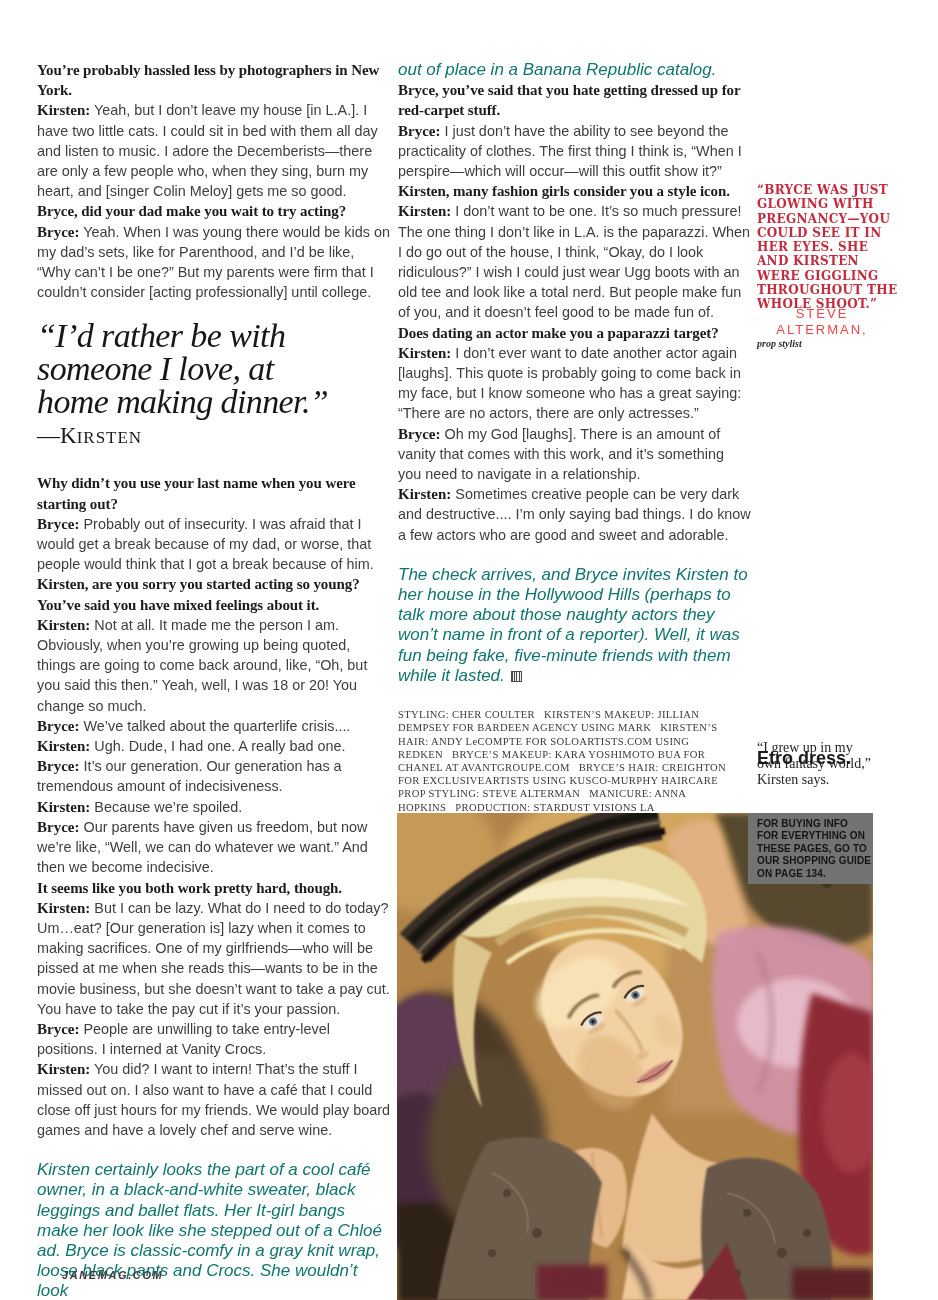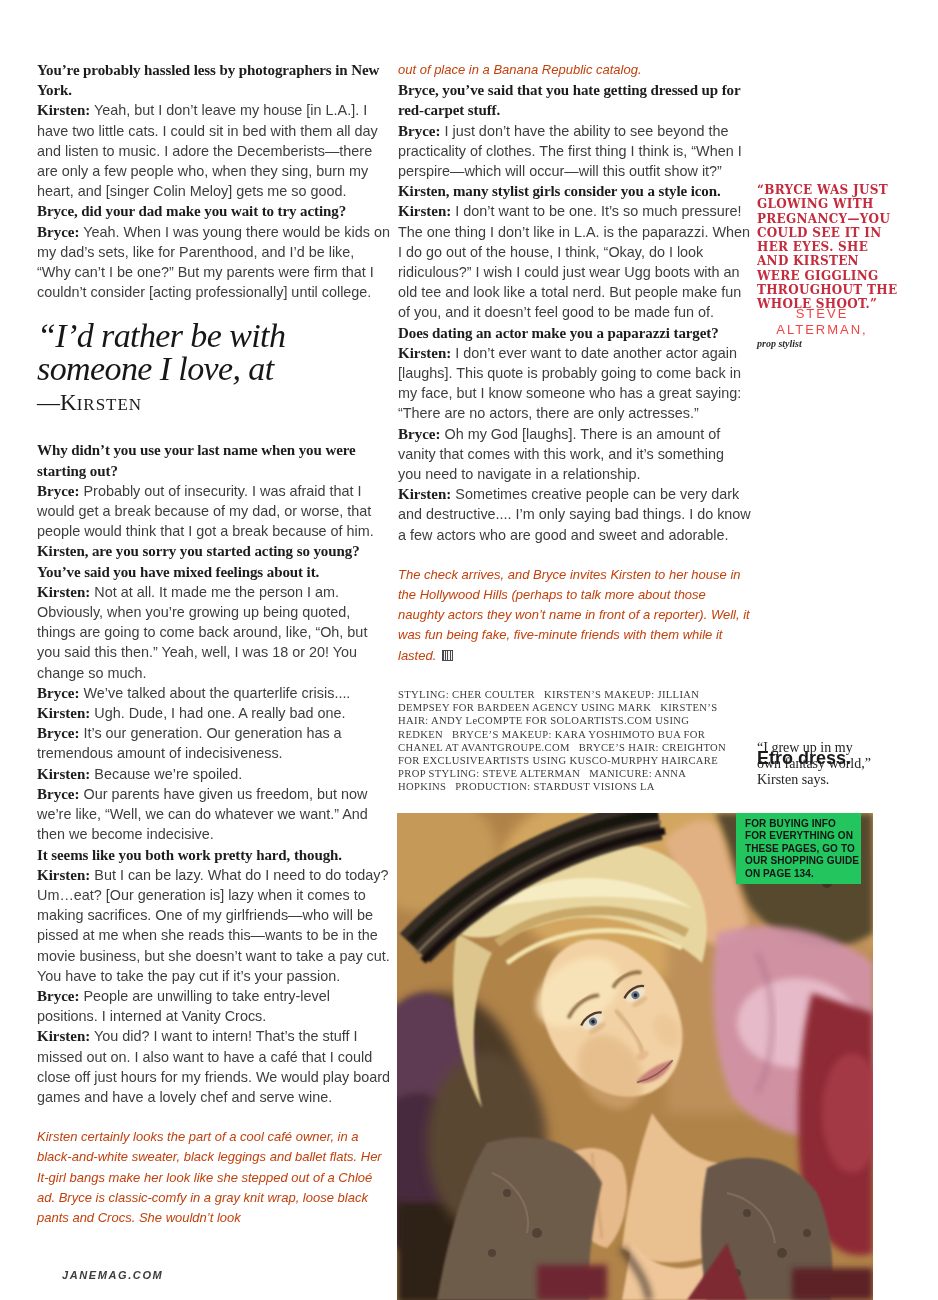--- a/index.html
+++ b/index.html
@@ -7,21 +7,21 @@
         font-family:"Liberation Sans",sans-serif;}
   
   .col{position:absolute;top:60px;}
   .col-left{left:37px;width:354px;}
   .col-mid{left:398px;width:353px;}
   
   .q{margin:0;font-family:"Liberation Serif",serif;font-weight:bold;font-size:15px;
      line-height:20.2px;color:#1c1c1e;letter-spacing:-0.1px;}
   .a{margin:0;font-size:14.4px;line-height:20.2px;color:#3e3e41;}
   .a b{font-family:"Liberation Serif",serif;font-weight:bold;font-size:15px;color:#1c1c1e;}
-  .narr{margin:20px 0 0 0;font-size:13px;line-height:20.2px;font-style:italic;color:#c2410c;}
+  .narr{margin:20px 0 0 0;font-size:17px;line-height:20.2px;font-style:italic;color:#0f766e;}
   .narr.first{margin-top:0;}
   
   .pullquote{margin:17px 0 24px 0;}
   .pq-line{font-family:"Liberation Serif",serif;font-style:italic;font-size:34px;
            line-height:33px;letter-spacing:-0.6px;color:#171717;}
   .pq-attr{padding-right:8px;margin-top:5px;font-family:"Liberation Serif",serif;
            color:#1a1a1a;}
   .pq-attr .big{font-size:23px;}
   .pq-attr .small{font-size:17px;letter-spacing:1px;}
   
@@ -35,21 +35,21 @@
              letter-spacing:2px;color:#ef4444;white-space:pre-line;text-align:center;}
   .rail-role{position:absolute;left:757px;top:338px;font-family:"Liberation Serif",serif;
              font-style:italic;font-weight:bold;font-size:10px;color:#2e2e30;}
   .rail-caption{position:absolute;left:757px;top:740px;width:178px;
                 font-family:"Liberation Serif",serif;font-size:14px;line-height:16px;
                 color:#242427;white-space:pre-line;}
   .rail-dress{position:absolute;left:757px;top:748px;font-weight:bold;font-size:18px;color:#1b1b1d;}
   
   .photo{position:absolute;left:397px;top:813px;width:476px;height:487px;background:#a8читn;}
   .photo svg{display:block;width:476px;height:487px;}
-  .buying-box{position:absolute;top:0;right:12px;width:125px;height:71px;background:#22c55e;
+  .buying-box{position:absolute;top:0;right:0;width:125px;height:71px;background:#737373;
               box-sizing:border-box;padding:5px 0 0 9px;margin-left:15px;}
   .buying-text{font-weight:bold;font-size:10px;line-height:12.4px;color:#141416;
                letter-spacing:0.1px;white-space:pre-line;}
   
   .endmark{display:inline-block;width:9px;height:9px;margin-left:6px;
            border:1px solid #4a4a4a;vertical-align:-1px;
            background:repeating-linear-gradient(90deg,#4a4a4a 0 1px,#f2f2f2 1px 2.2px);}
   
   .footer{position:absolute;left:62px;top:1269px;font-family:Liberation Sans, sans-serif;
           font-style:italic;font-weight:bold;font-size:11px;letter-spacing:1.6px;color:#3d3d3f;}
@@ -61,20 +61,21 @@
 
   <div class="col col-left">
     <p class="q">You’re probably hassled less by photographers in New York.</p>
     <p class="a"><b>Kirsten:</b> <span>Yeah, but I don’t leave my house [in L.A.]. I have two little cats. I could sit in bed with them all day and listen to music. I adore the Decemberists—there are only a few people who, when they sing, burn my heart, and [singer Colin Meloy] gets me so good.</span></p>
     <p class="q">Bryce, did your dad make you wait to try acting?</p>
     <p class="a"><b>Bryce:</b> <span>Yeah. When I was young there would be kids on my dad’s sets, like for Parenthood, and I’d be like, “Why can’t I be one?” But my parents were firm that I couldn’t consider [acting professionally] until college.</span></p>
 
     <div class="pullquote">
       <div class="pq-line">“I’d rather be with</div>
       <div class="pq-line">someone I love, at</div>
+      <div class="pq-line">home making dinner.”</div>
       <div class="pq-attr"><span class="big">—K</span><span class="small">IRSTEN</span></div>
     </div>
 
     <p class="q">Why didn’t you use your last name when you were starting out?</p>
     <p class="a"><b>Bryce:</b> <span>Probably out of insecurity. I was afraid that I would get a break because of my dad, or worse, that people would think that I got a break because of him.</span></p>
     <p class="q">Kirsten, are you sorry you started acting so young? You’ve said you have mixed feelings about it.</p>
     <p class="a"><b>Kirsten:</b> <span>Not at all. It made me the person I am. Obviously, when you’re growing up being quoted, things are going to come back around, like, “Oh, but you said this then.” Yeah, well, I was 18 or 20! You change so much.</span></p>
     <p class="a"><b>Bryce:</b> <span>We’ve talked about the quarterlife crisis....</span></p>
     <p class="a"><b>Kirsten:</b> <span>Ugh. Dude, I had one. A really bad one.</span></p>
     <p class="a"><b>Bryce:</b> <span>It’s our generation. Our generation has a tremendous amount of indecisiveness.</span></p>
@@ -84,21 +85,21 @@
     <p class="a"><b>Kirsten:</b> <span>But I can be lazy. What do I need to do today? Um…eat? [Our generation is] lazy when it comes to making sacrifices. One of my girlfriends—who will be pissed at me when she reads this—wants to be in the movie business, but she doesn’t want to take a pay cut. You have to take the pay cut if it’s your passion.</span></p>
     <p class="a"><b>Bryce:</b> <span>People are unwilling to take entry-level positions. I interned at Vanity Crocs.</span></p>
     <p class="a"><b>Kirsten:</b> <span>You did? I want to intern! That’s the stuff I missed out on. I also want to have a café that I could close off just hours for my friends. We would play board games and have a lovely chef and serve wine.</span></p>
     <p class="narr">Kirsten certainly looks the part of a cool café owner, in a black-and-white sweater, black leggings and ballet flats. Her It-girl bangs make her look like she stepped out of a Chloé ad. Bryce is classic-comfy in a gray knit wrap, loose black pants and Crocs. She wouldn’t look</p>
   </div>
 
   <div class="col col-mid">
     <p class="narr first">out of place in a Banana Republic catalog.</p>
     <p class="q">Bryce, you’ve said that you hate getting dressed up for red-carpet stuff.</p>
     <p class="a"><b>Bryce:</b> <span>I just don’t have the ability to see beyond the practicality of clothes. The first thing I think is, “When I perspire—which will occur—will this outfit show it?”</span></p>
-    <p class="q">Kirsten, many stylist girls consider you a style icon.</p>
+    <p class="q">Kirsten, many fashion girls consider you a style icon.</p>
     <p class="a"><b>Kirsten:</b> <span>I don’t want to be one. It’s so much pressure! The one thing I don’t like in L.A. is the paparazzi. When I do go out of the house, I think, “Okay, do I look ridiculous?” I wish I could just wear Ugg boots with an old tee and look like a total nerd. But people make fun of you, and it doesn’t feel good to be made fun of.</span></p>
     <p class="q">Does dating an actor make you a paparazzi target?</p>
     <p class="a"><b>Kirsten:</b> <span>I don’t ever want to date another actor again [laughs]. This quote is probably going to come back in my face, but I know someone who has a great saying: “There are no actors, there are only actresses.”</span></p>
     <p class="a"><b>Bryce:</b> <span>Oh my God [laughs]. There is an amount of vanity that comes with this work, and it’s something you need to navigate in a relationship.</span></p>
     <p class="a"><b>Kirsten:</b> <span>Sometimes creative people can be very dark and destructive.... I’m only saying bad things. I do know a few actors who are good and sweet and adorable.</span></p>
     <p class="narr"><span>The check arrives, and Bryce invites Kirsten to her house in the Hollywood Hills (perhaps to talk more about those naughty actors they won’t name in front of a reporter). Well, it was fun being fake, five-minute friends with them while it lasted.</span><span class="endmark"></span></p>
     <div class="credits">STYLING: CHER COULTER&nbsp;&nbsp; KIRSTEN’S MAKEUP: JILLIAN
 DEMPSEY FOR BARDEEN AGENCY USING MARK&nbsp;&nbsp; KIRSTEN’S
 HAIR: ANDY LeCOMPTE FOR SOLOARTISTS.COM USING
 REDKEN&nbsp;&nbsp; BRYCE’S MAKEUP: KARA YOSHIMOTO BUA FOR

